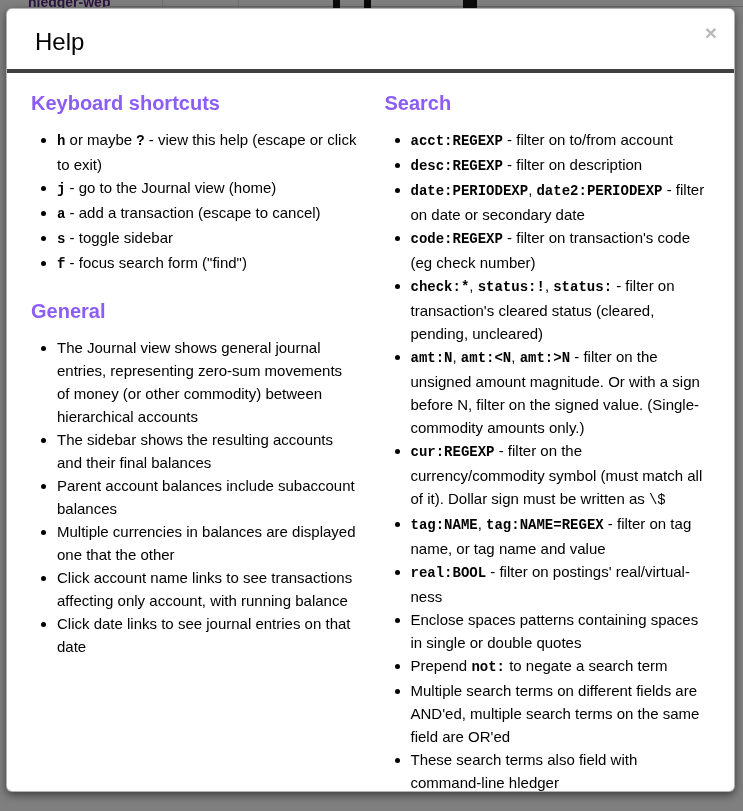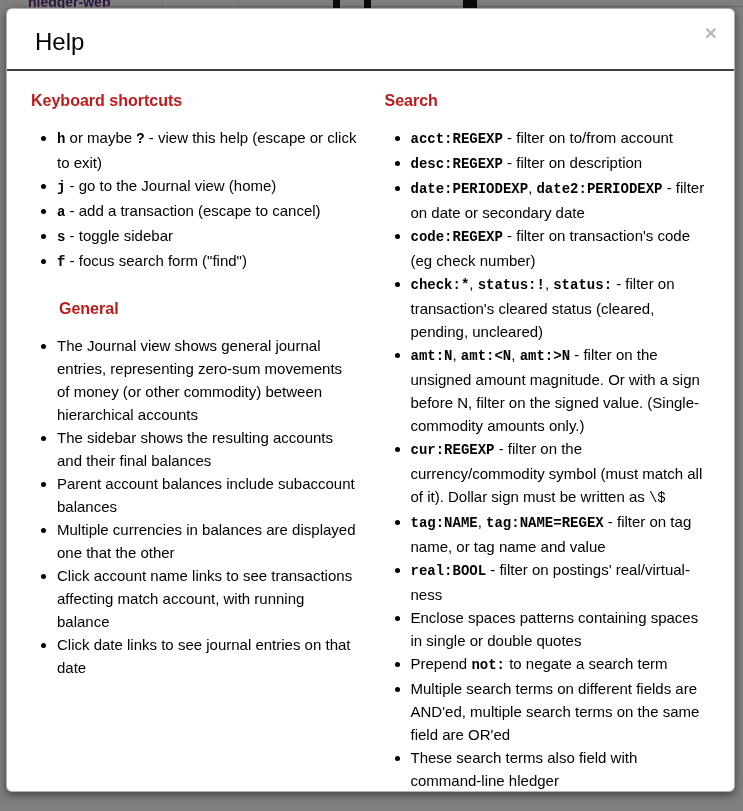--- a/index.html
+++ b/index.html
@@ -38,21 +38,21 @@
     width:729px; height:784px;
     box-sizing:border-box;
     background:#fff;
     border:1px solid rgba(0,0,0,0.3);
     border-radius:6px;
     box-shadow:0 3px 9px rgba(0,0,0,0.5);
   }
   .modal-header {
     position:relative;
     padding:19px 20px 13px 28px;
-    border-bottom:2px solid #404040;
+    border-bottom:4px solid #404040;
   }
   .modal-title {
     margin:0;
     font-size:24px;
     font-weight:500;
     line-height:28px;
     color:#000;
   }
   .close-btn {
     position:absolute; top:13px; right:17px;
@@ -65,27 +65,27 @@
 
   .modal-body {
     display:flex;
     padding:10px 10px 20px;
     box-sizing:border-box;
   }
   .help-col { width:50%; box-sizing:border-box; padding:0 14px; }
 
   .help-col h4 {
     margin:11px 0 0;
-    font-size:16px;
+    font-size:20px;
     font-weight:700;
     line-height:18px;
-    color:#b91c1c;
+    color:#8b5cf6;
   }
   .help-col h4 + ul { }
-  .help-col h4:not(:first-child) { margin-top:26px;margin-left:28px; }
+  .help-col h4:not(:first-child) { margin-top:26px; }
   .help-col ul {
     margin:16px 0 0;
     padding-left:26px;
   }
   .help-col li {
     font-size:15px;
     line-height:23px;
     color:#000;
   }
   code.k {
@@ -129,21 +129,21 @@
           <li><code class="k">a</code> - add a transaction (escape to cancel)</li>
           <li><code class="k">s</code> - toggle sidebar</li>
           <li><code class="k">f</code> - focus search form ("find")</li>
         </ul>
         <h4>General</h4>
         <ul>
           <li>The Journal view shows general journal entries, representing zero-sum movements of money (or other commodity) between hierarchical accounts</li>
           <li>The sidebar shows the resulting accounts and their final balances</li>
           <li>Parent account balances include subaccount balances</li>
           <li>Multiple currencies in balances are displayed one that the other</li>
-          <li>Click account name links to see transactions affecting match account, with running balance</li>
+          <li>Click account name links to see transactions affecting only account, with running balance</li>
           <li>Click date links to see journal entries on that date</li>
         </ul>
       </div>
     <div class="help-col" id="col-right">
         <h4>Search</h4>
         <ul>
           <li><code class="k">acct:REGEXP</code> - filter on to/from account</li>
           <li><code class="k">desc:REGEXP</code> - filter on description</li>
           <li><code class="k">date:PERIODEXP</code>, <code class="k">date2:PERIODEXP</code> - filter on date or secondary date</li>
           <li><code class="k">code:REGEXP</code> - filter on transaction's code (eg check number)</li>

